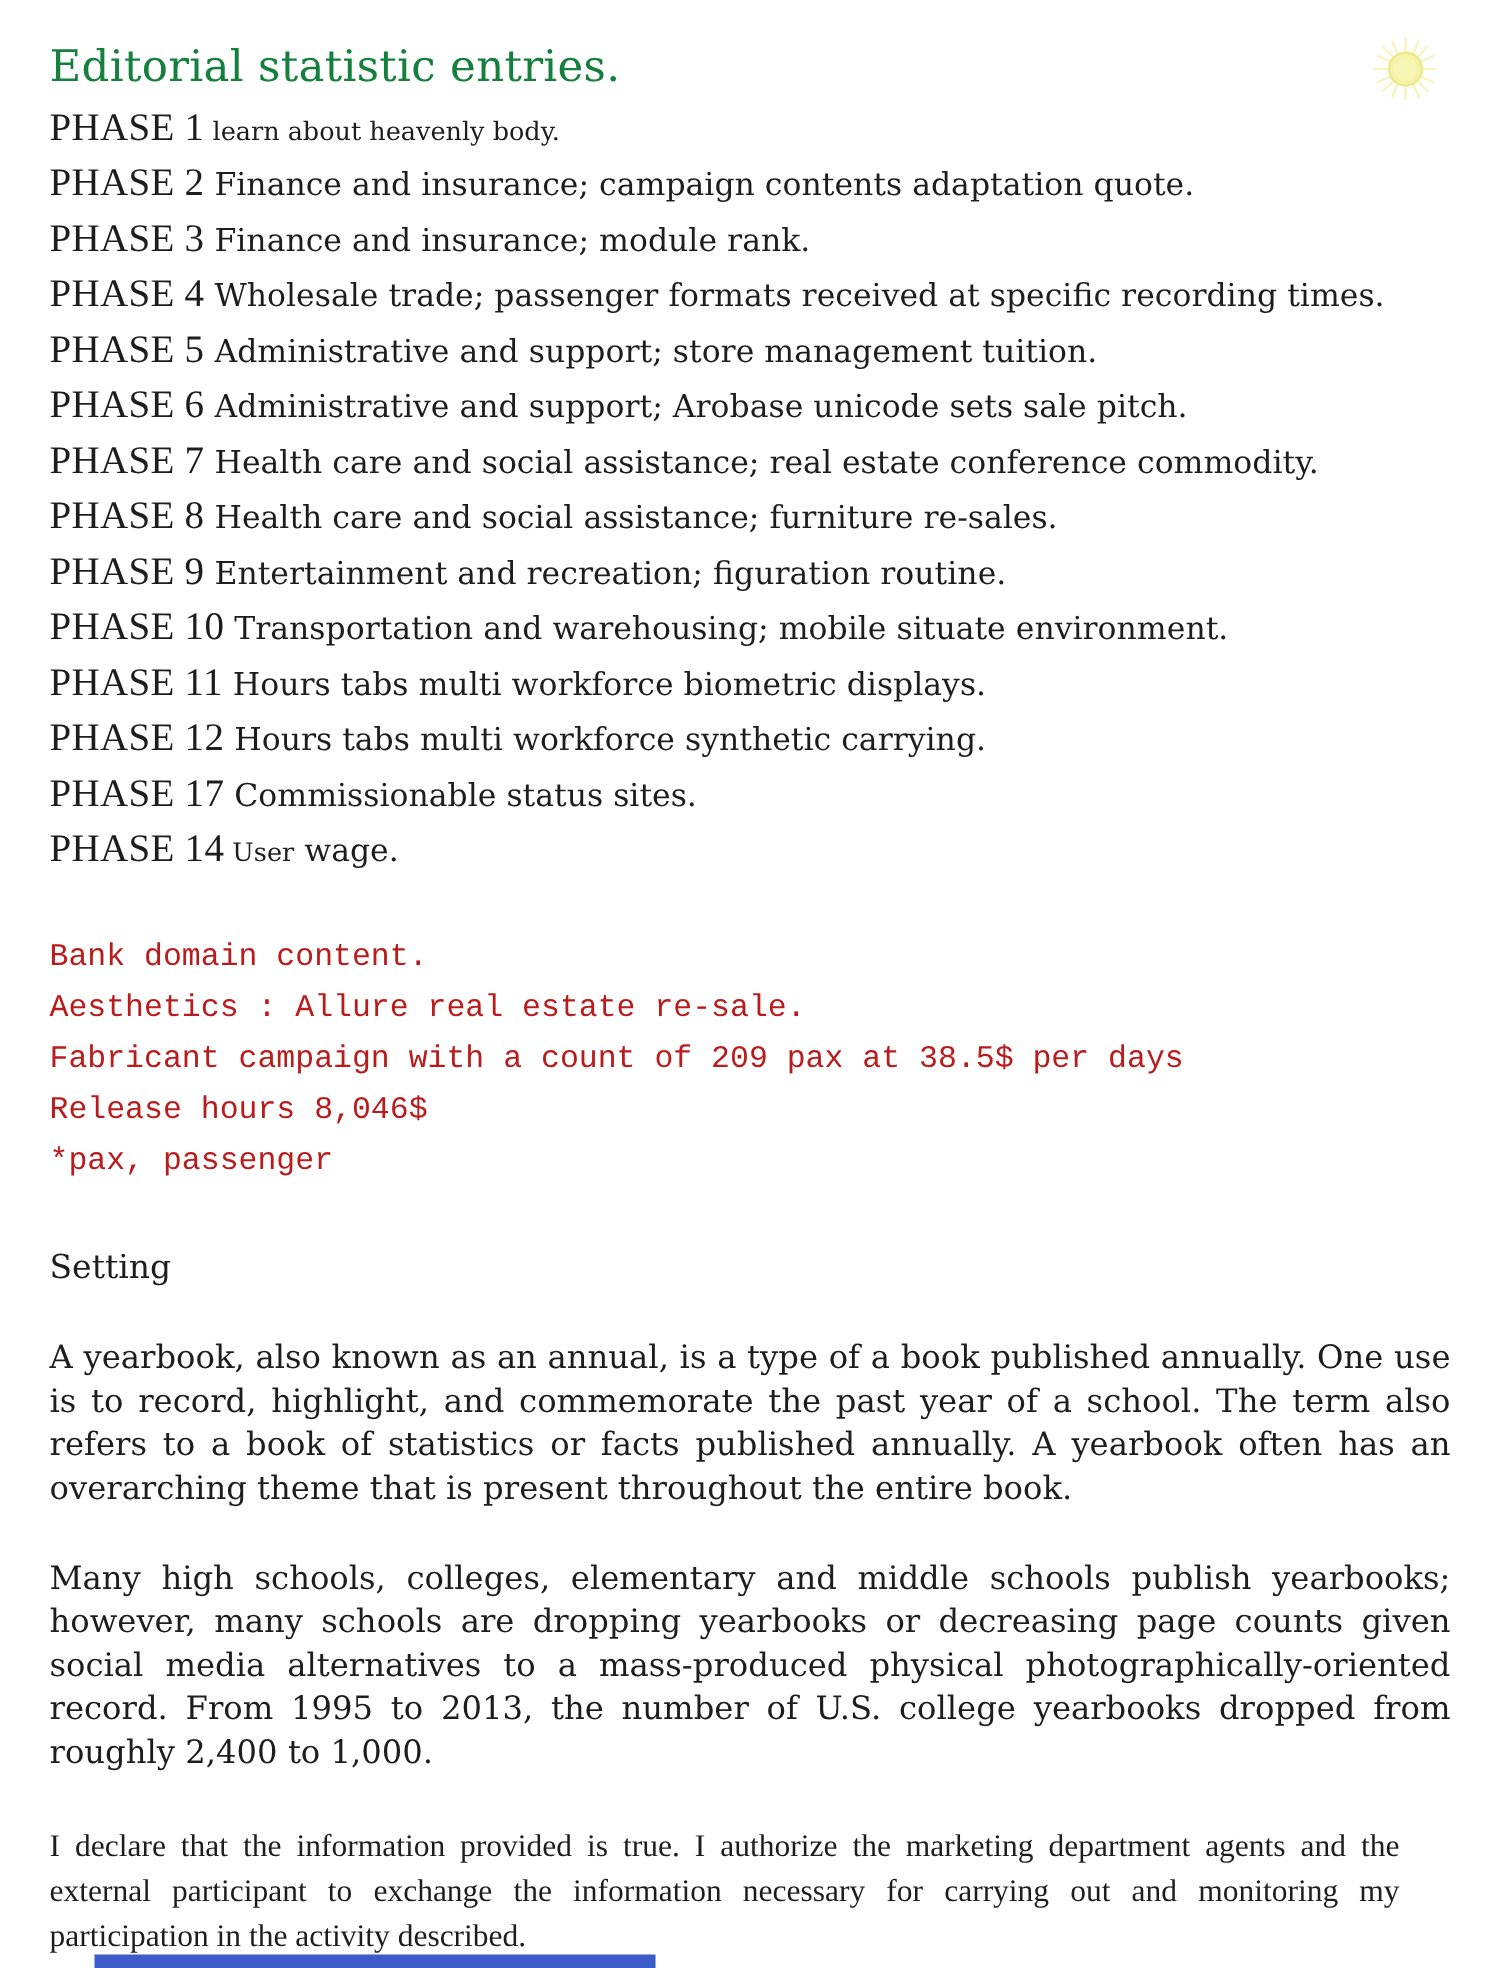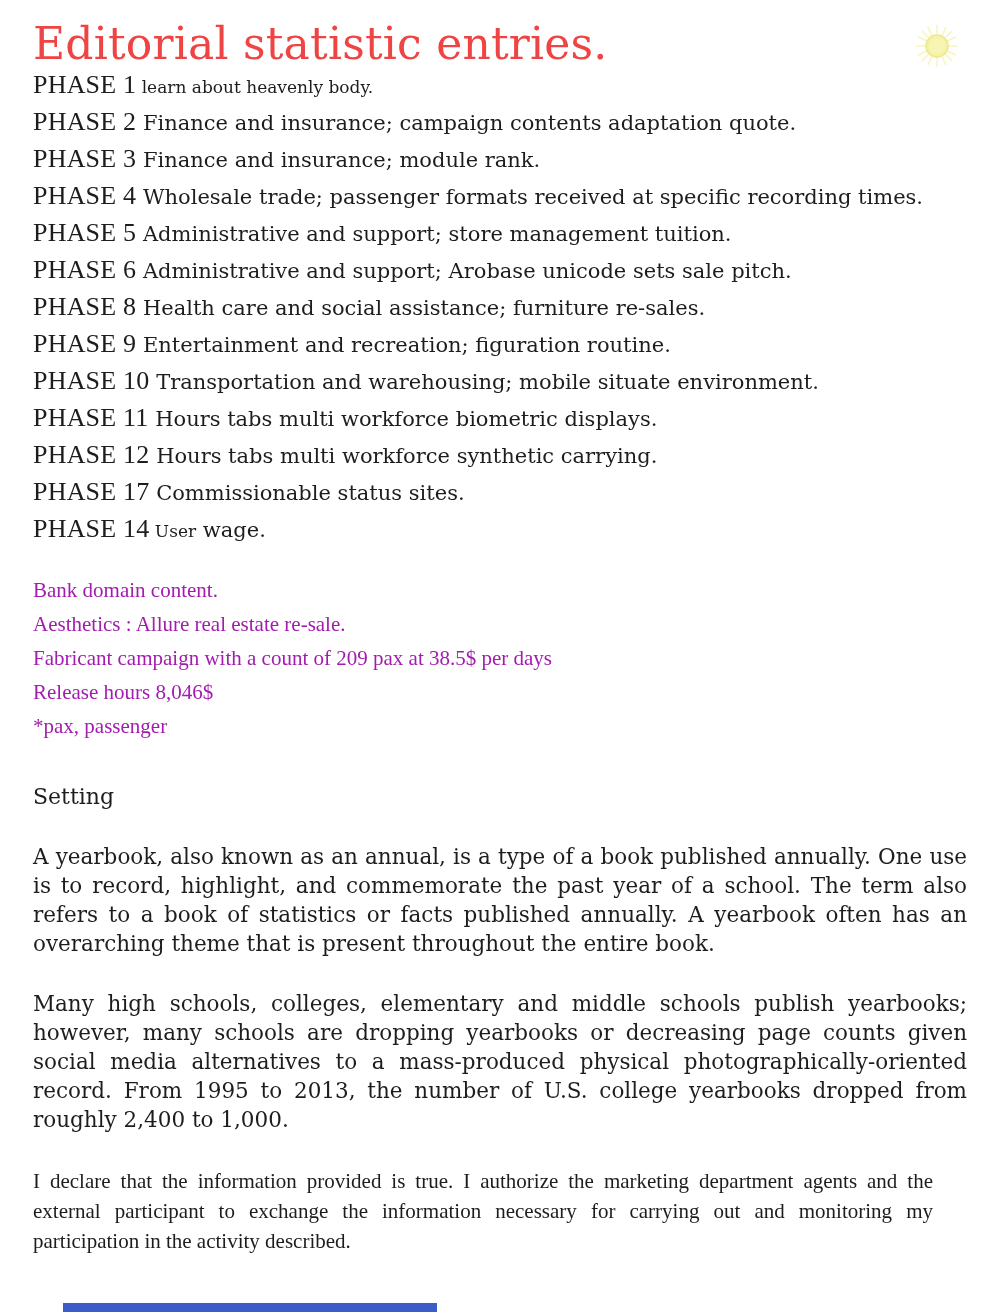--- a/index.html
+++ b/index.html
@@ -10,45 +10,45 @@
     position: relative;
     overflow: hidden;
     font-family: "DejaVu Serif", serif;
     color: #1d1d1d;
   }
   .page {
     padding: 22px 33px 0 33px;
     position: relative;
   }
   .doc-title {
-    font-size: 44px;
+    font-size: 29px;
     line-height: 44px;
-    color: #ef4444;
+    color: #15803d;
     letter-spacing: 0.2px;
   }
   .phase-list { margin-top: 2px; }
   .phase-line {
     line-height: 34px;
     white-space: nowrap;
   }
   .phase-label {
     font-size: 26px;
     letter-spacing: 0.2px;
     font-family: Liberation Serif, serif;
   }
   .phase-big {
     font-size: 17px;
   }
   .phase-small {
     font-size: 21px;
   }
   .gray-block {
-    margin-top: 24px;
-    color: #a21caf;
-    font-family: Liberation Serif, serif;
+    margin-top: 36px;
+    color: #b91c1c;
+    font-family: Liberation Mono, monospace;
   }
   .gray-line {
     font-size: 21px;
     line-height: 34px;
   }
   .setting-heading {
     margin-top: 40px;
     font-size: 22px;
     line-height: 28px;
   }
@@ -115,20 +115,21 @@
 
   <div class="doc-title">Editorial statistic entries.</div>
 
   <div class="phase-list" id="phase-list">
       <div class="phase-line"><span class="phase-label">PHASE 1</span><span class="phase-big"> learn about heavenly body.</span></div>
       <div class="phase-line"><span class="phase-label">PHASE 2</span><span class="phase-small"> Finance and insurance; campaign contents adaptation quote.</span></div>
       <div class="phase-line"><span class="phase-label">PHASE 3</span><span class="phase-small"> Finance and insurance; module rank.</span></div>
       <div class="phase-line"><span class="phase-label">PHASE 4</span><span class="phase-small"> Wholesale trade; passenger formats received at specific recording times.</span></div>
       <div class="phase-line"><span class="phase-label">PHASE 5</span><span class="phase-small"> Administrative and support; store management tuition.</span></div>
       <div class="phase-line"><span class="phase-label">PHASE 6</span><span class="phase-small"> Administrative and support; Arobase unicode sets sale pitch.</span></div>
+      <div class="phase-line"><span class="phase-label">PHASE 7</span><span class="phase-small"> Health care and social assistance; real estate conference commodity.</span></div>
       <div class="phase-line"><span class="phase-label">PHASE 8</span><span class="phase-small"> Health care and social assistance; furniture re-sales.</span></div>
       <div class="phase-line"><span class="phase-label">PHASE 9</span><span class="phase-small"> Entertainment and recreation; figuration routine.</span></div>
       <div class="phase-line"><span class="phase-label">PHASE 10</span><span class="phase-small"> Transportation and warehousing; mobile situate environment.</span></div>
       <div class="phase-line"><span class="phase-label">PHASE 11</span><span class="phase-small"> Hours tabs multi workforce biometric displays.</span></div>
       <div class="phase-line"><span class="phase-label">PHASE 12</span><span class="phase-small"> Hours tabs multi workforce synthetic carrying.</span></div>
       <div class="phase-line"><span class="phase-label">PHASE 17</span><span class="phase-small"> Commissionable status sites.</span></div>
       <div class="phase-line"><span class="phase-label">PHASE 14</span><span class="phase-big"> User</span><span class="phase-small"> wage.</span></div>
     </div>
 
   <div class="gray-block" id="gray-block">

